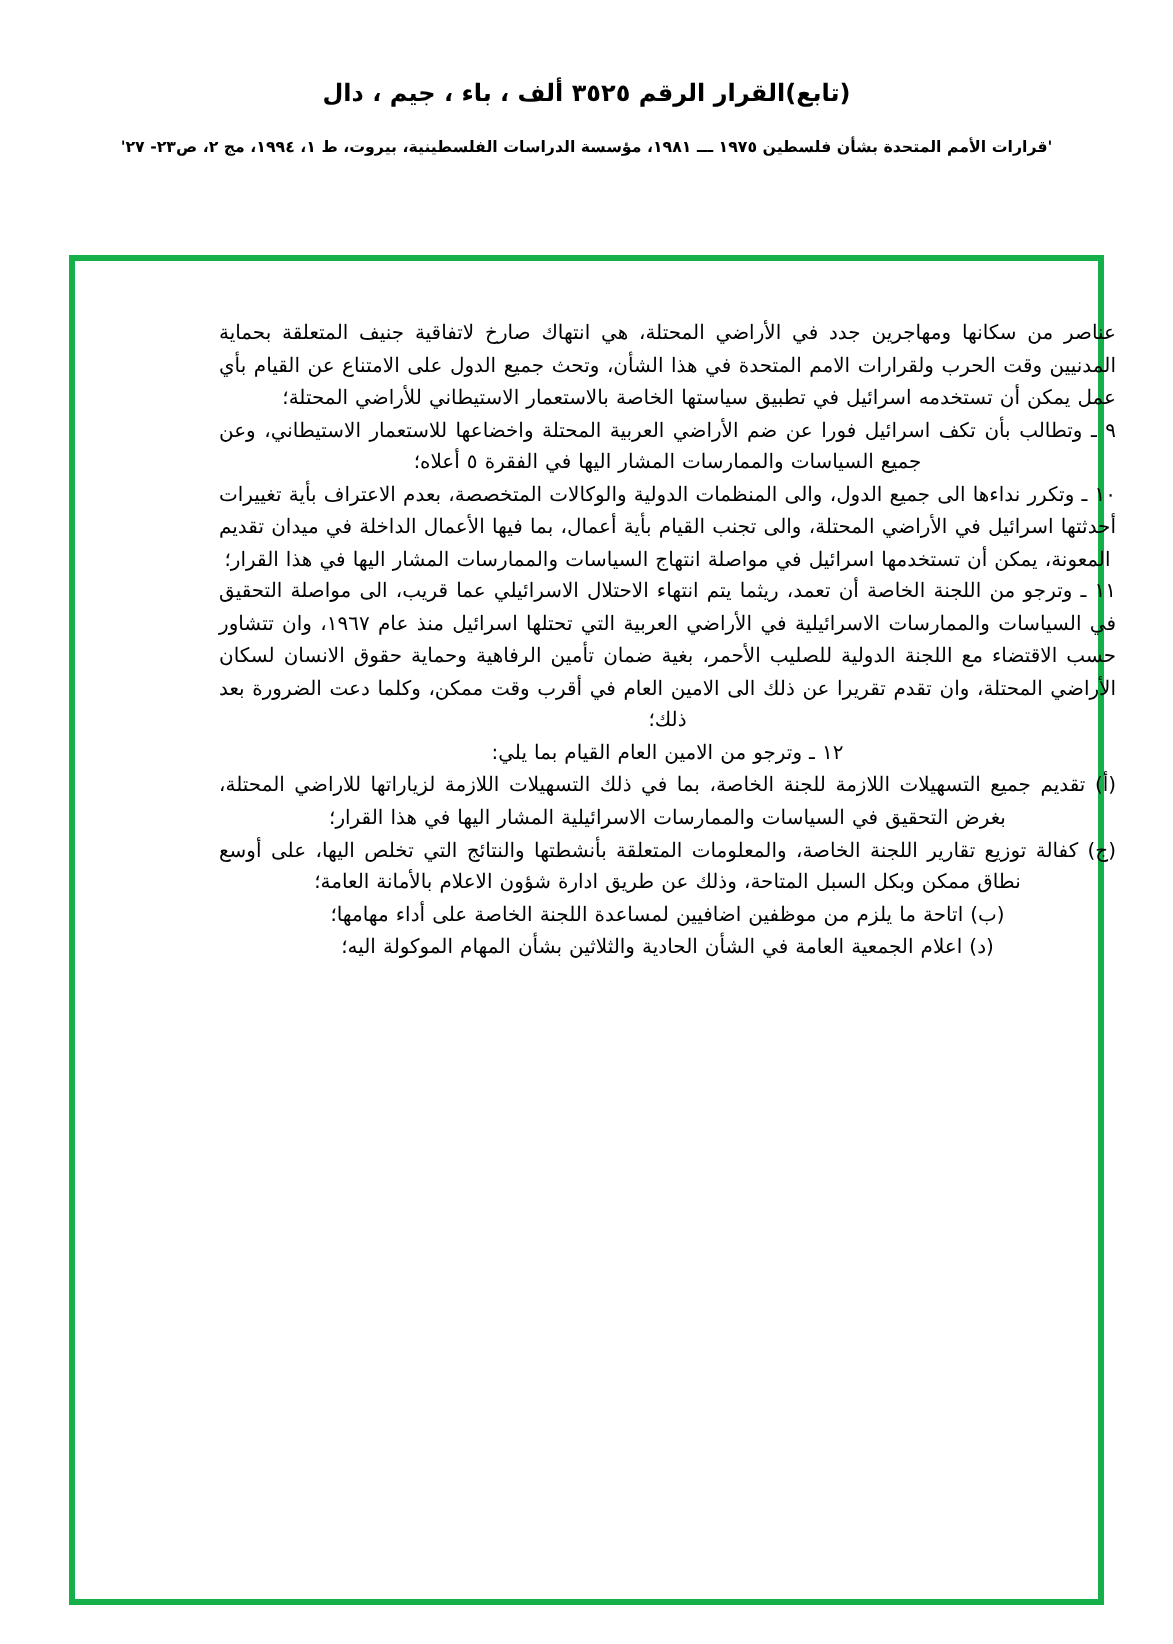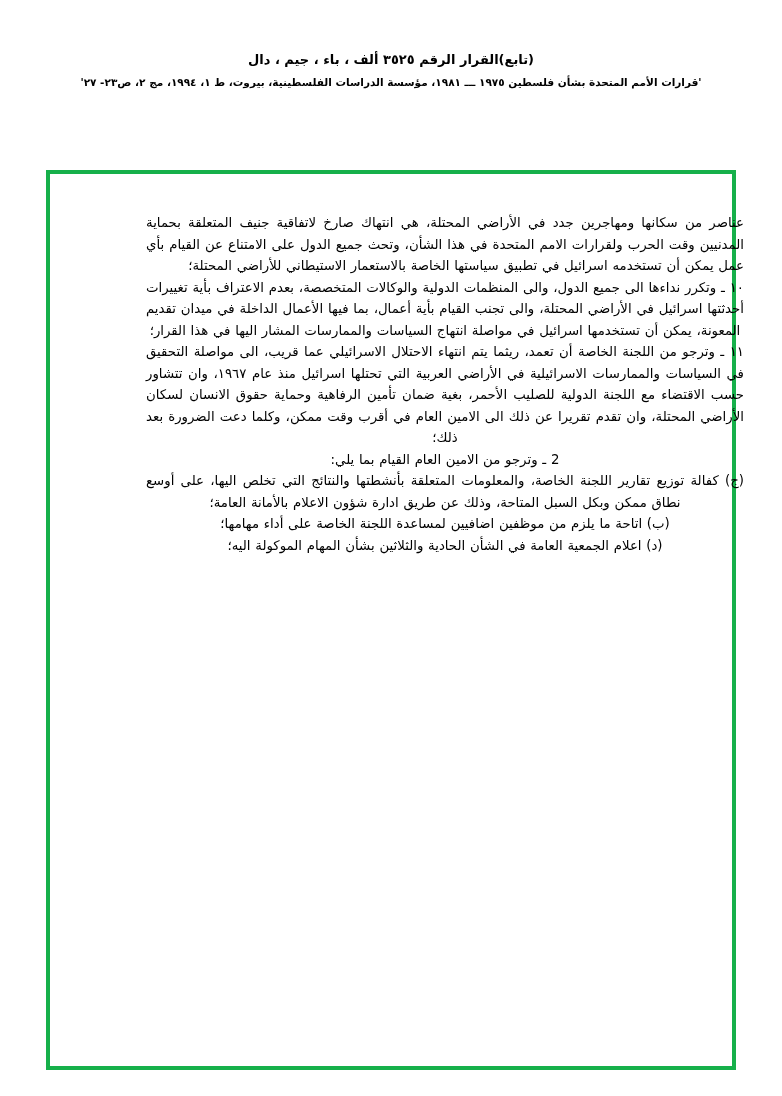--- a/index.html
+++ b/index.html
@@ -21,30 +21,30 @@
     box-sizing: border-box;
     padding: 0;
     position: relative;
   }
   .header {
     text-align: center;
     margin-top: 52px;
   }
   .header .title {
     font-family: "DejaVu Sans", sans-serif;
-    font-size: 13px;
+    font-size: 16px;
     font-weight: bold;
     letter-spacing: 0.2px;
     direction: rtl;
   }
   .header .subtitle {
     font-family: "DejaVu Sans", sans-serif;
     font-size: 10.5px;
     font-weight: bold;
-    margin-top: 9px;
+    margin-top: 21px;
     direction: rtl;
   }
   .frame {
     position: absolute;
     left: 46px;
     top: 118px;
     width: 690px;
     height: 900px;
     border: 4px solid #16b04a;
     box-sizing: border-box;
@@ -82,22 +82,24 @@
 <div class="page">
 
   <div class="header">
     <div class="title">(تابع)القرار الرقم  ٣٥٢٥ ألف ، باء ، جيم ، دال</div>
     <div class="subtitle">'قرارات الأمم المتحدة بشأن فلسطين ١٩٧٥ ـــ ١٩٨١، مؤسسة الدراسات الفلسطينية، بيروت، ط ١، ١٩٩٤، مج ٢، ص٢٣- ٢٧'</div>
   </div>
 
   <div class="frame">
     <div class="content">
       <p class="para first">عناصر من سكانها ومهاجرين جدد في الأراضي المحتلة، هي انتهاك صارخ لاتفاقية جنيف المتعلقة بحماية المدنيين وقت الحرب ولقرارات الامم المتحدة في هذا الشأن، وتحث جميع الدول على الامتناع عن القيام بأي عمل يمكن أن تستخدمه اسرائيل في تطبيق سياستها الخاصة بالاستعمار الاستيطاني للأراضي المحتلة؛</p>
+      <p class="para">٩ ـ وتطالب بأن تكف اسرائيل فورا عن ضم الأراضي العربية المحتلة واخضاعها للاستعمار الاستيطاني، وعن جميع السياسات والممارسات المشار اليها في الفقرة ٥ أعلاه؛</p>
       <p class="para">١٠ ـ وتكرر نداءها الى جميع الدول، والى المنظمات الدولية والوكالات المتخصصة، بعدم الاعتراف بأية تغييرات أحدثتها اسرائيل في الأراضي المحتلة، والى تجنب القيام بأية أعمال، بما فيها الأعمال الداخلة في ميدان تقديم المعونة، يمكن أن تستخدمها اسرائيل في مواصلة انتهاج السياسات والممارسات المشار اليها في هذا القرار؛</p>
       <p class="para">١١ ـ وترجو من اللجنة الخاصة أن تعمد، ريثما يتم انتهاء الاحتلال الاسرائيلي عما قريب، الى مواصلة التحقيق في السياسات والممارسات الاسرائيلية في الأراضي العربية التي تحتلها اسرائيل منذ عام ١٩٦٧، وان تتشاور حسب الاقتضاء مع اللجنة الدولية للصليب الأحمر، بغية ضمان تأمين الرفاهية وحماية حقوق الانسان لسكان الأراضي المحتلة، وان تقدم تقريرا عن ذلك الى الامين العام في أقرب وقت ممكن، وكلما دعت الضرورة بعد ذلك؛</p>
-      <p class="para">2 ـ وترجو من الامين العام القيام بما يلي:</p>
+      <p class="para">١٢ ـ وترجو من الامين العام القيام بما يلي:</p>
+      <p class="para">(أ) تقديم جميع التسهيلات اللازمة للجنة الخاصة، بما في ذلك التسهيلات اللازمة لزياراتها للاراضي المحتلة، بغرض التحقيق في السياسات والممارسات الاسرائيلية المشار اليها في هذا القرار؛</p>
       <p class="para">(ج) كفالة توزيع تقارير اللجنة الخاصة، والمعلومات المتعلقة بأنشطتها والنتائج التي تخلص اليها، على أوسع نطاق ممكن وبكل السبل المتاحة، وذلك عن طريق ادارة شؤون الاعلام بالأمانة العامة؛</p>
       <p class="para">(ب) اتاحة ما يلزم من موظفين اضافيين لمساعدة اللجنة الخاصة على أداء مهامها؛</p>
       <p class="para">(د) اعلام الجمعية العامة في الشأن الحادية والثلاثين بشأن المهام الموكولة اليه؛</p>
     </div>
   </div>
 
 </div>
 
 </body></html>

